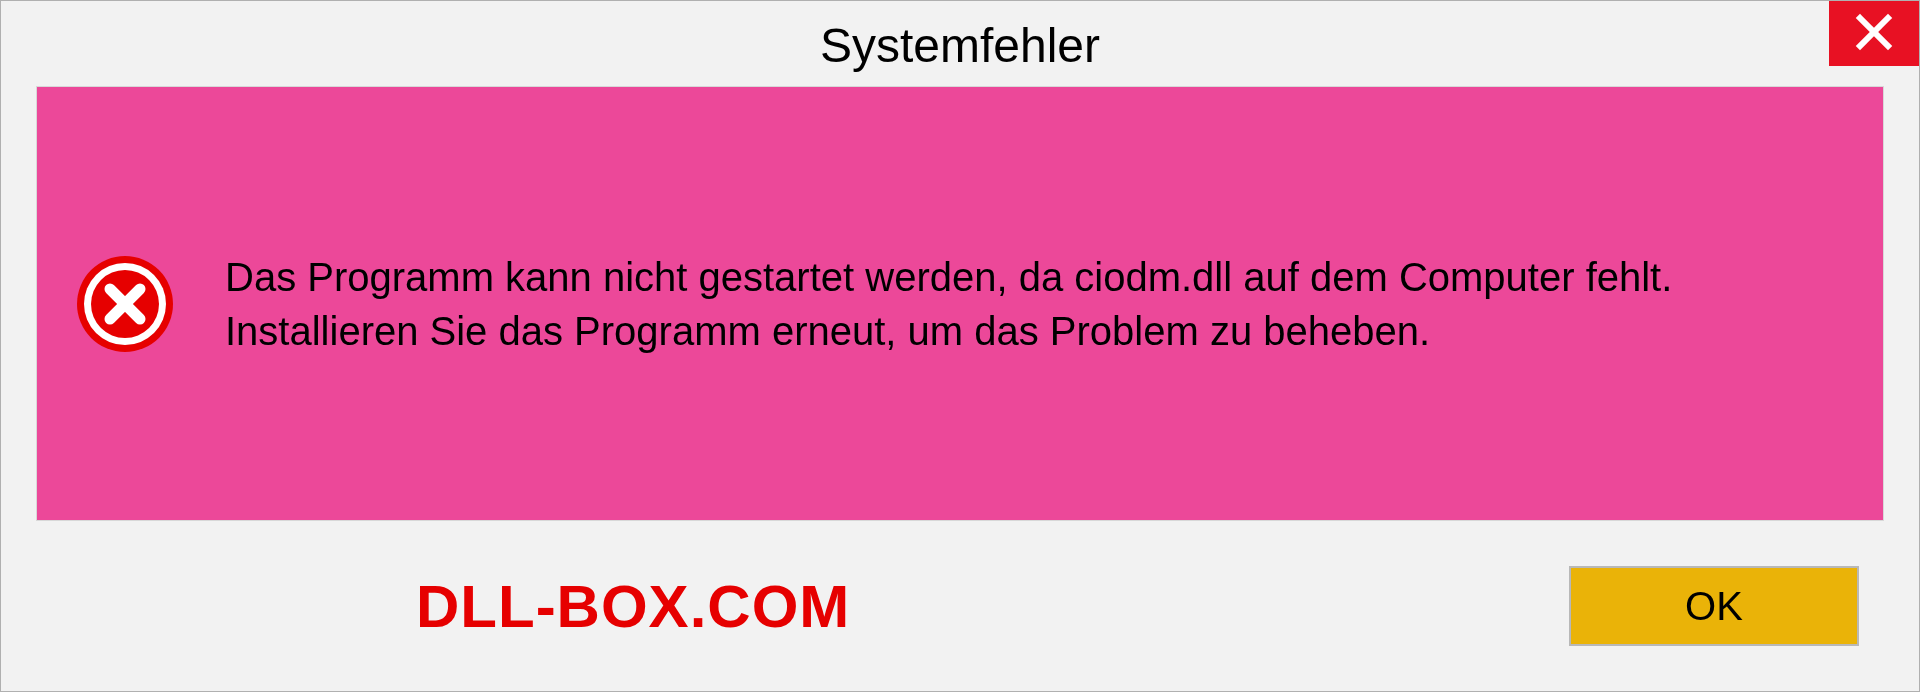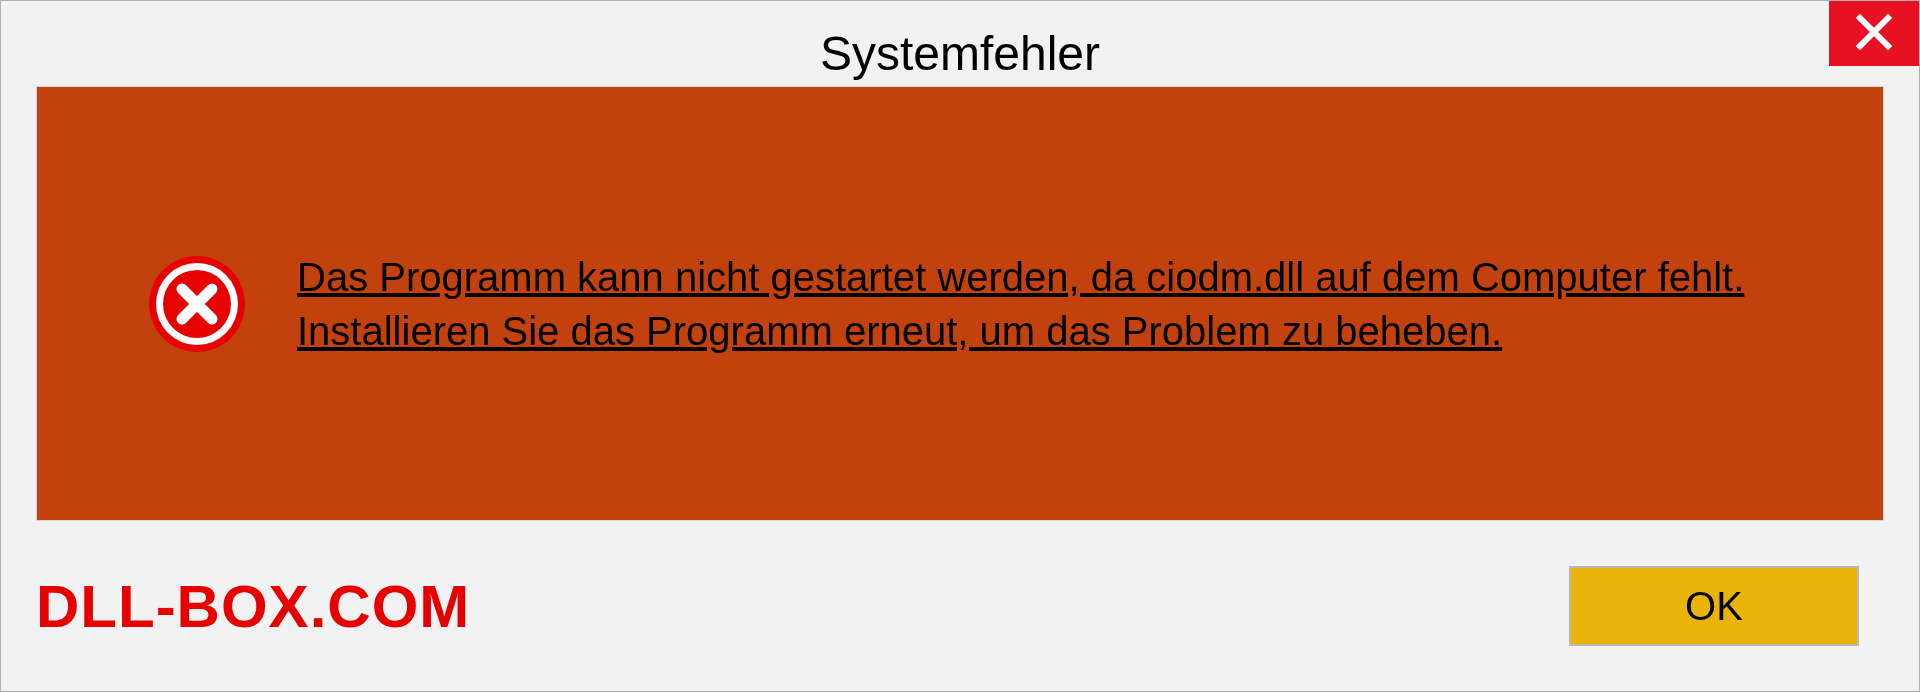--- a/index.html
+++ b/index.html
@@ -19,21 +19,21 @@
       height: 100%;
       background: #f2f2f2;
       border: 1px solid #b0b0b0;
       position: relative;
       display: flex;
       flex-direction: column;
     }
     .title-bar {
       height: 80px;
       display: flex;
-      align-items: flex-end;
+      align-items: center;
       justify-content: center;
       position: relative;
       padding-top: 8px;
     }
     .title-text {
       font-size: 48px;
       font-weight: 400;
       color: #000;
     }
     .close-button {
@@ -47,28 +47,27 @@
       align-items: center;
       justify-content: center;
       cursor: pointer;
     }
     .close-button svg {
       width: 40px;
       height: 40px;
     }
     .content-panel {
       margin: 5px 35px 0 35px;
-      background: #c2410c;
+      background: #ec4899;
       border: 1px solid #d8d8d8;
       flex: 1;
       display: flex;
       align-items: center;
-      padding: 50px 110px;
+      padding: 50px 38px;
       gap: 50px;
-      text-decoration: underline;
     }
     .error-icon {
       flex-shrink: 0;
       width: 100px;
       height: 100px;
     }
     .message-text {
       font-size: 40px;
       line-height: 1.35;
       color: #000;
@@ -81,20 +80,21 @@
       justify-content: space-between;
       padding: 0 60px 0 35px;
       position: relative;
     }
     .watermark {
       font-size: 60px;
       font-weight: 800;
       color: #e60000;
       letter-spacing: 1px;
       font-family: Arial, "Arial Black", sans-serif;
+      margin-left: 380px;
     }
     .ok-button {
       width: 290px;
       height: 80px;
       background: #eab308;
       border: 2px solid #b8b8b8;
       font-size: 40px;
       color: #000;
       display: flex;
       align-items: center;

